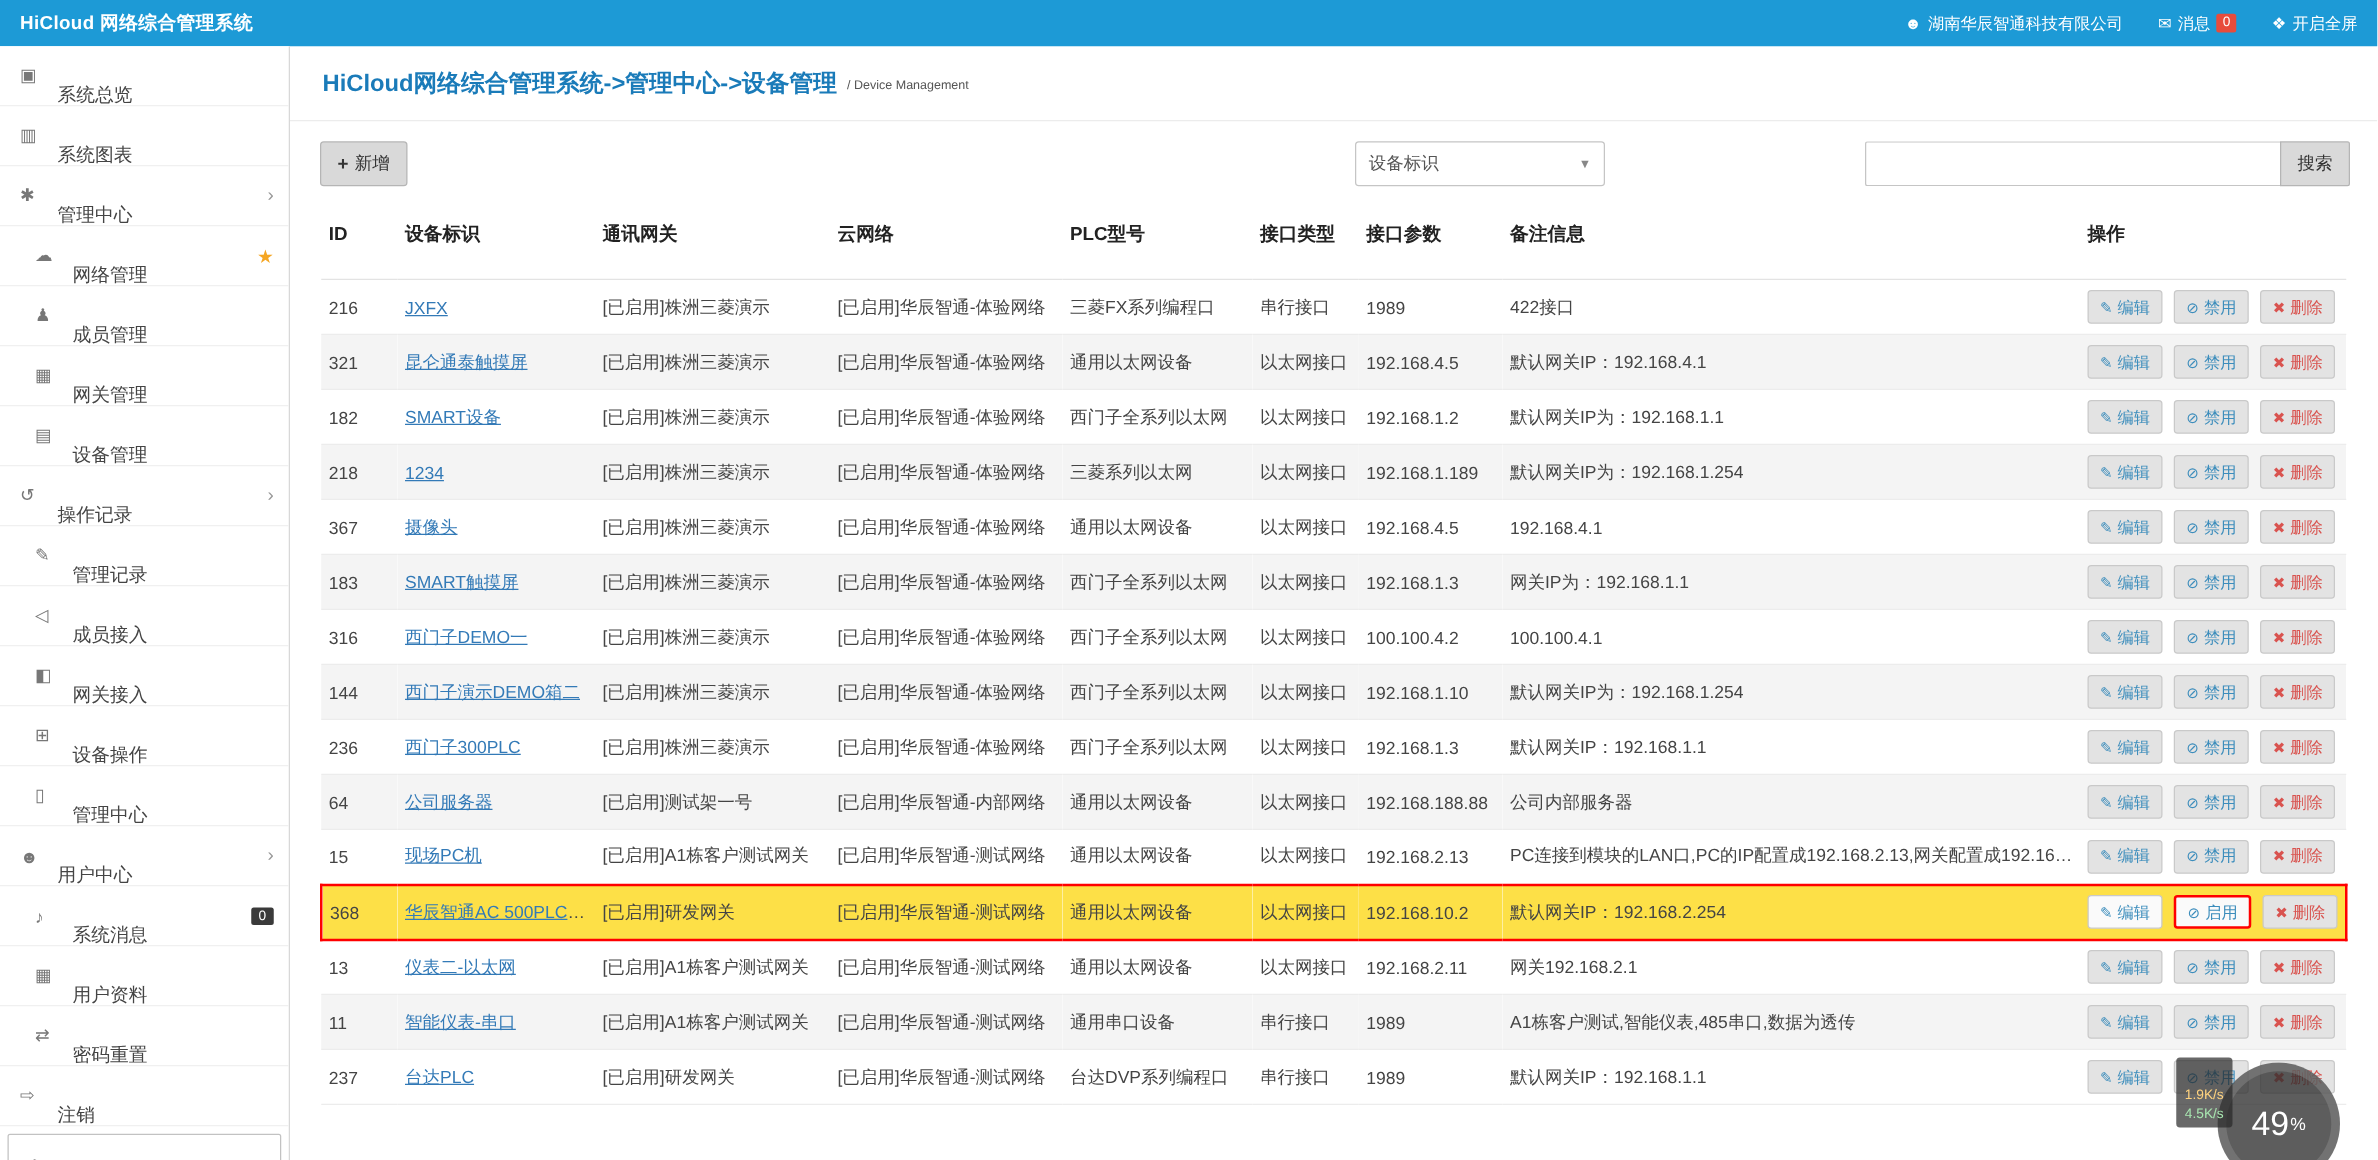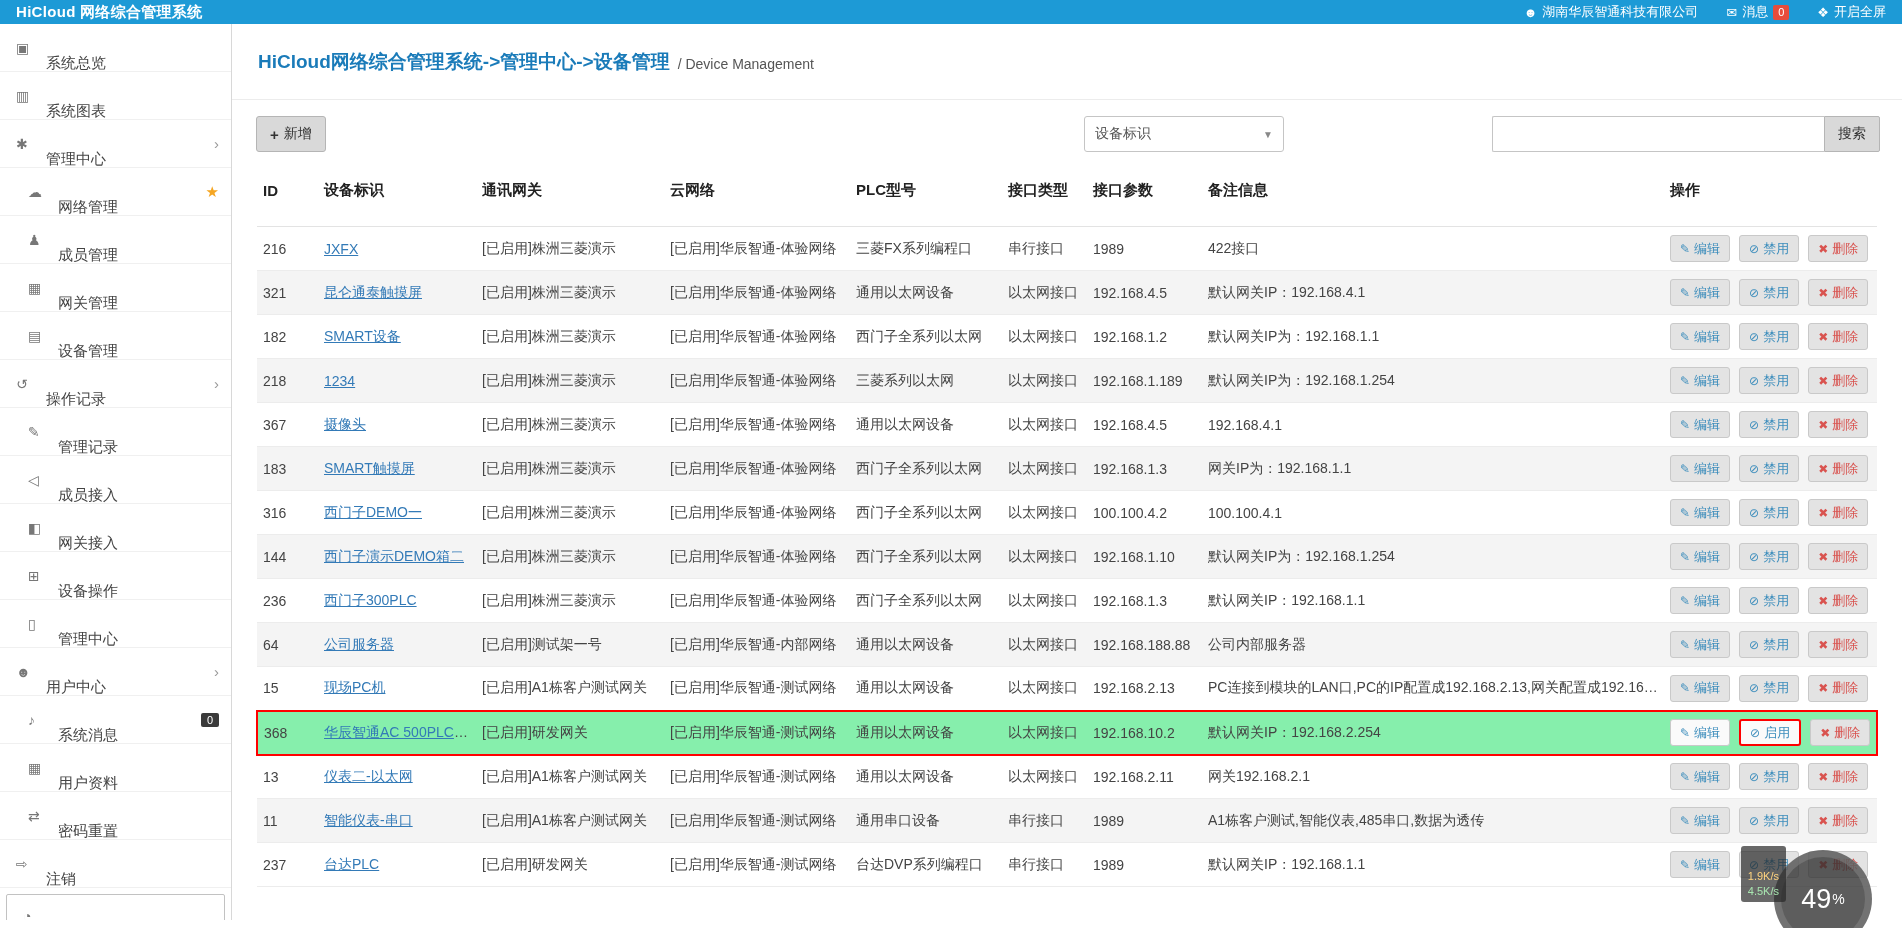--- a/index.html
+++ b/index.html
@@ -1,20 +1,20 @@
 <!DOCTYPE html>
 <html><head>
 <meta charset="utf-8">
 <style>
   * { margin:0; padding:0; box-sizing:border-box; }
   html,body { width:1902px; height:928px; overflow:hidden; background:#fff;
     font-family:"Liberation Sans","DejaVu Sans",sans-serif; color:#444; }
 
   
-  .topbar { height:24px; background:#1d9ad6; color:#fff; display:flex;
+  .topbar { height:37px; background:#1d9ad6; color:#fff; display:flex;
     align-items:center; justify-content:space-between; padding:0 16px; }
   .brand { font-weight:bold; font-size:15px; letter-spacing:.3px; }
   .topbar-right { display:flex; align-items:center; gap:28px; font-size:13px; }
   .topbar-item { display:flex; align-items:center; gap:5px; cursor:pointer; }
   .topbar-item .tbicon { font-size:13px; }
   .msg-badge { background:#e74c3c; color:#fff; font-size:11px; line-height:15px;
     padding:0 5px; border-radius:2px; }
 
   
   .app { display:flex; height:896px; }
@@ -28,24 +28,24 @@
   .side-item.sub { padding-left:28px; }
   .side-item .icon { width:24px; color:#777; font-size:14px; text-align:left; }
   .side-item .label { flex:1;margin-top:32px; }
   .side-item .chevron { color:#999; font-size:15px; }
   .side-item .star { color:#f5a623; font-size:15px; }
   .side-item .badge { background:#3a3a3a; color:#fff; font-size:11px;
     padding:1px 6px; border-radius:2px; }
   .side-item.partial { border:1px solid #c2c2c2; border-radius:2px; margin:6px 6px 0; height:44px; }
 
   
-  .breadcrumb-bar { height:76px; border-bottom:1px solid #ececec; display:flex;
+  .breadcrumb-bar { height:60px; border-bottom:1px solid #ececec; display:flex;
     align-items:center; padding:0 26px; }
   .crumb-title { color:#1a7bb9; font-weight:bold; font-size:19px; }
-  .crumb-sub { color:#555; font-size:14px; margin-left:8px; position:relative; top:2px; }
+  .crumb-sub { color:#555; font-size:10px; margin-left:8px; position:relative; top:2px; }
 
   
   .toolbar { position:relative; height:38px; margin-top:16px; padding:0 24px; }
   .btn { display:inline-flex; align-items:center; gap:5px; background:#d9d9d9;
     border:1px solid #b5b5b5; border-radius:3px; color:#333; font-size:14px;
     height:36px; padding:0 13px; cursor:pointer; font-family:inherit; }
   .add-btn .plus { font-weight:bold; font-size:15px; }
   .filter-select { position:absolute; left:852px; top:0; width:200px; height:36px;
     border:1px solid #c5c5c5; border-radius:3px; background:#fff; display:flex;
     align-items:center; justify-content:space-between; padding:0 10px;
@@ -62,21 +62,21 @@
   table { width:100%; border-collapse:collapse; table-layout:fixed; }
   col.c-id{width:61px} col.c-name{width:158px} col.c-gw{width:188px}
   col.c-cloud{width:186px} col.c-plc{width:152px} col.c-if{width:85px}
   col.c-param{width:115px} col.c-note{width:462px} col.c-ops{width:auto}
   th { text-align:left; font-size:15px; color:#222; padding:15px 6px 26px;
     border-bottom:1px solid #e3e3e3; white-space:nowrap; }
   td { font-size:14px; color:#444; padding:0 6px; height:44px;
     border-bottom:1px solid #ececec; white-space:nowrap; overflow:hidden;
     text-overflow:ellipsis; }
   tbody tr:nth-child(even) { background:#f4f4f4; }
-  tbody tr.highlighted { background:#86efac; }
+  tbody tr.highlighted { background:#fde047; }
   tbody tr.highlighted td { border-top:2px solid #ff0000; border-bottom:2px solid #ff0000; }
   tbody tr.highlighted td:first-child { border-left:2px solid #ff0000; }
   tbody tr.highlighted td:last-child { border-right:2px solid #ff0000; }
   a.device-link { color:#337ab7; text-decoration:underline; }
   .actions { display:flex; gap:9px; align-items:center; }
   .action-btn { display:inline-flex; align-items:center; gap:4px; background:#e3e3e3;
     border:1px solid #c9c9c9; border-radius:3px; font-size:13px; height:27px;
     padding:0 9px; color:#3c8dbc; cursor:pointer; font-family:inherit; white-space:nowrap; }
   .action-btn.delete { color:#d9534f; }
   .action-btn .aicon { font-size:12px; }

